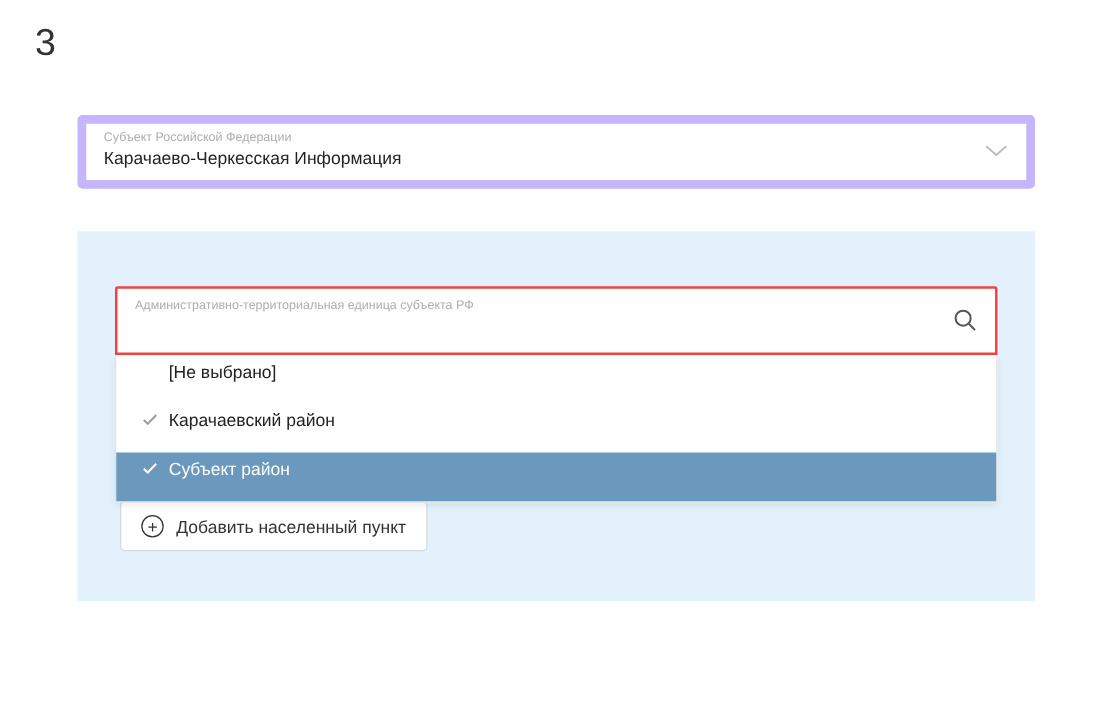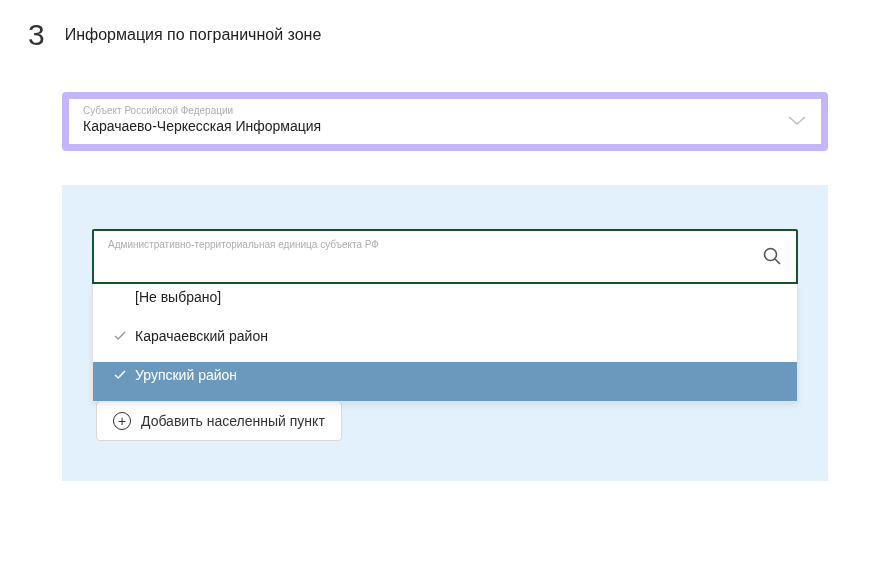--- a/index.html
+++ b/index.html
@@ -50,21 +50,21 @@
       color: #bdbdbd;
     }
     .panel {
       margin: 34px 62px 0 62px;
       background: #e2f1fb;
       padding: 44px 30px 40px 30px;
       position: relative;
     }
     .admin-unit-input {
       background: #fff;
-      border: 2px solid #14532d;
+      border: 2px solid #ef4444;
       border-radius: 2px 2px 0 0;
       padding: 8px 14px 10px 14px;
       display: flex;
       align-items: center;
       justify-content: space-between;
     }
     .admin-unit-text { flex: 1; }
     .admin-unit-label {
       font-size: 10px;
       color: #aeaeae;
@@ -137,21 +137,20 @@
       font-size: 14px;
       line-height: 1;
     }
     svg { display: block; }
   </style>
 </head>
 <body>
 
 <div class="section-header">
   <div class="step-number">3</div>
-  <div class="step-title">Информация по пограничной зоне</div>
 </div>
 
 <div class="subject-block">
   <div class="subject-text">
     <div class="subject-label">Субъект Российской Федерации</div>
     <div class="subject-value">Карачаево-Черкесская Информация</div>
   </div>
   <span class="chevron-down-icon">
     <svg width="20" height="14" viewBox="0 0 20 12">
         <path d="M2 3 L10 10 L18 3" stroke="currentColor" stroke-width="1.5" fill="none"></path>
@@ -188,21 +187,21 @@
           </svg>
       </span>
       <span>Карачаевский район</span>
     </div>
     <div class="dropdown-item highlight">
       <span class="check-slot">
         <svg width="12" height="10" viewBox="0 0 12 10">
             <path d="M1 5 L4.2 8 L11 1" stroke="currentColor" stroke-width="1.6" fill="none"></path>
           </svg>
       </span>
-      <span>Урупский район</span>
+      <span>Субъект район</span>
     </div>
   </div>
 
   <div class="add-button">
     <span class="plus-icon">+</span>
     <span>Добавить населенный пункт</span>
   </div>
 
 </div>
 

